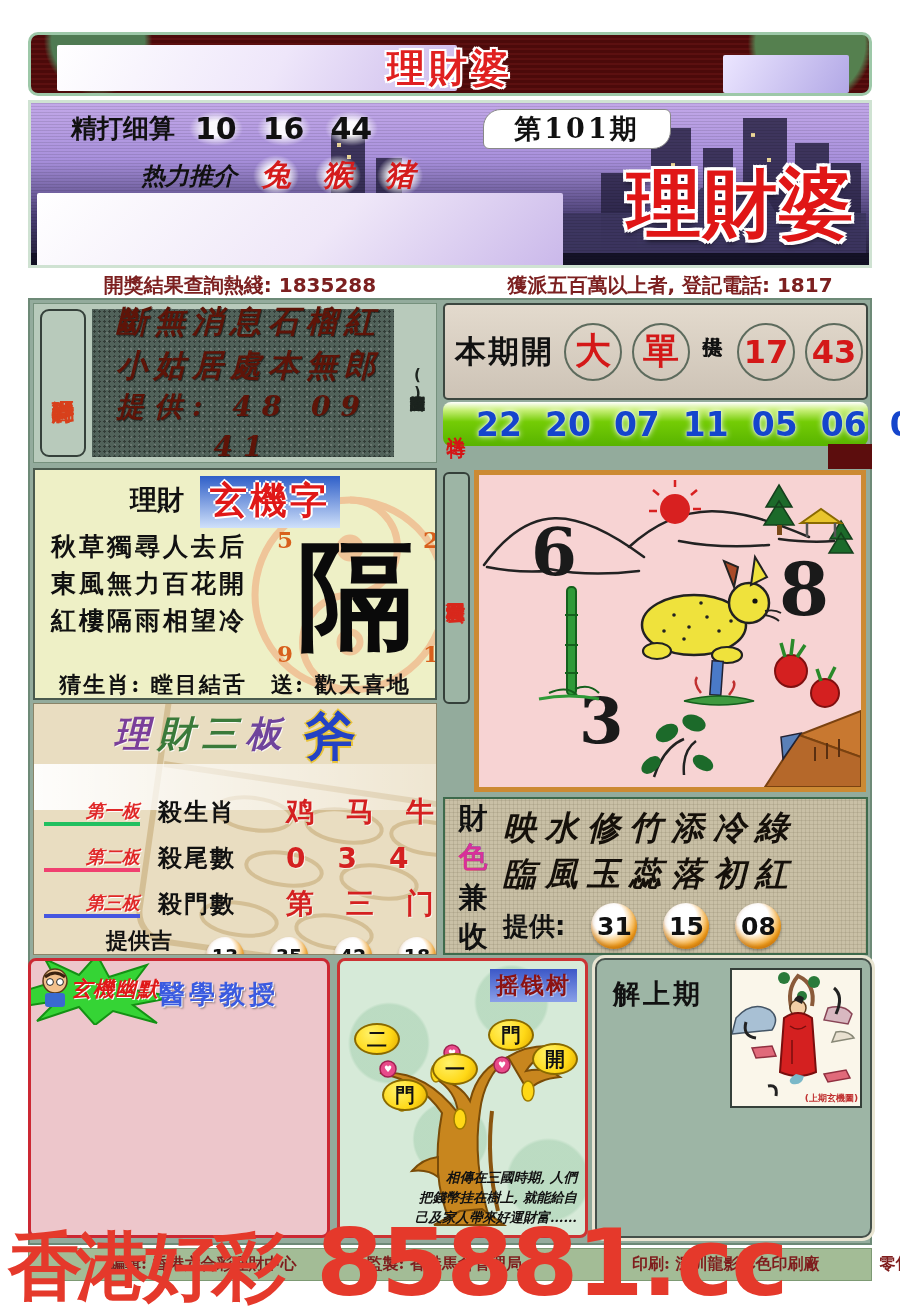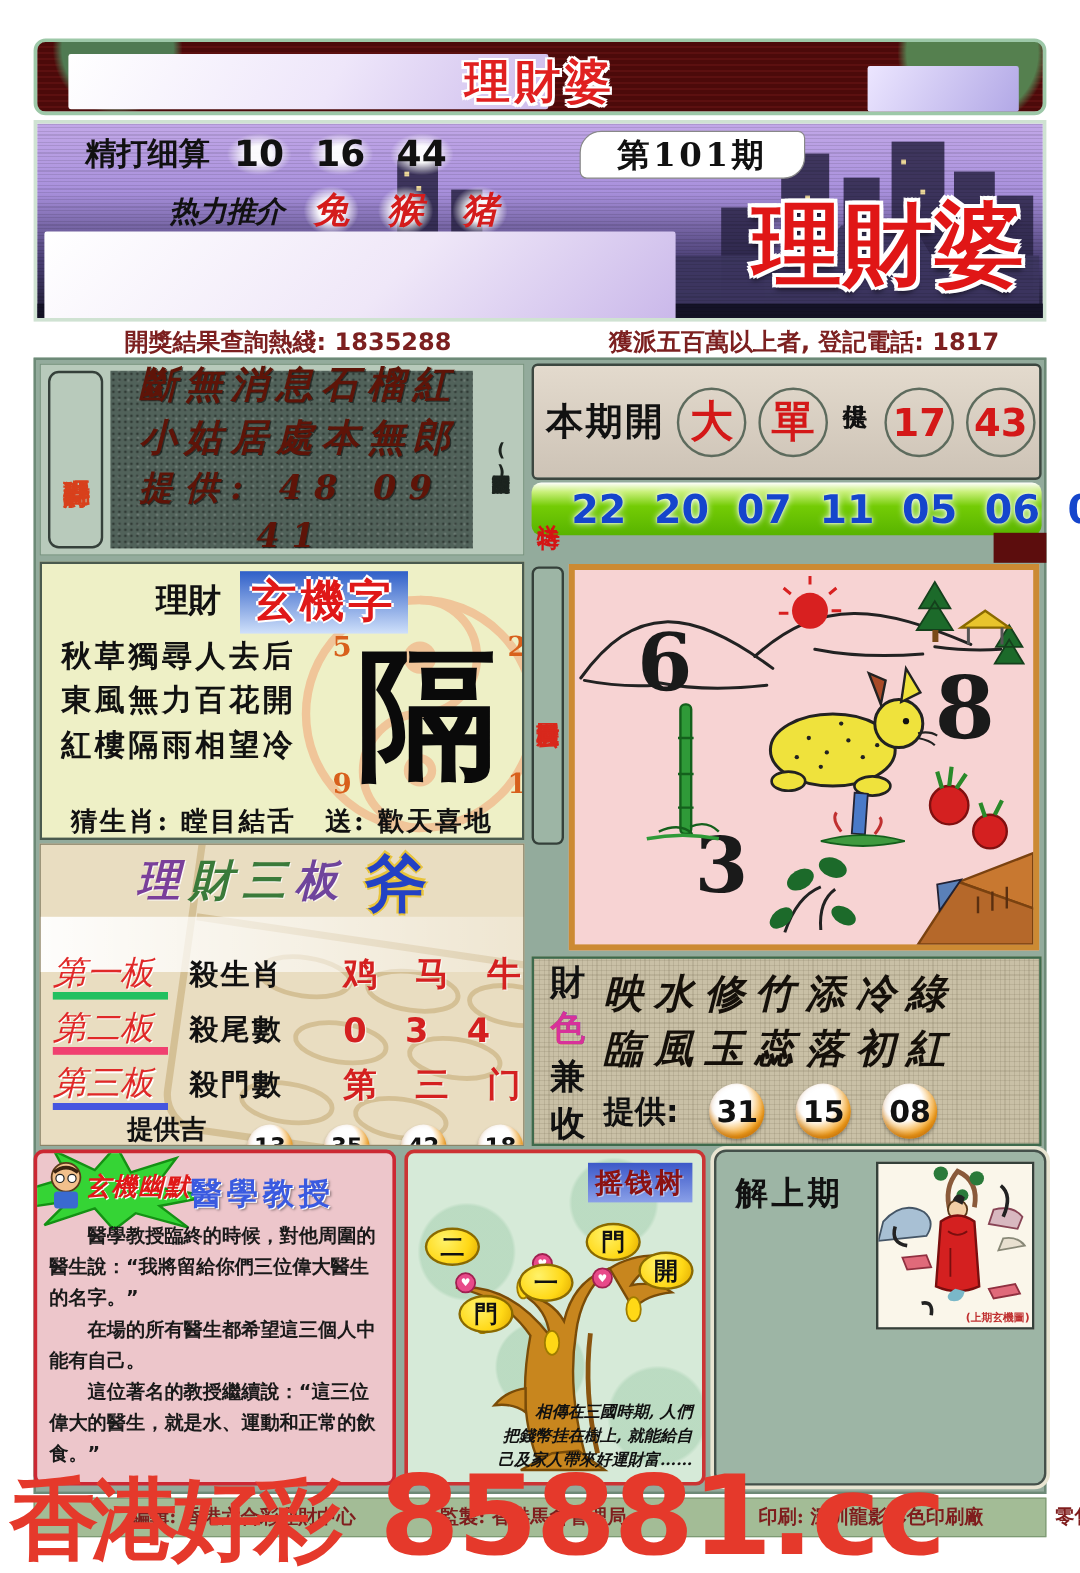--- a/index.html
+++ b/index.html
@@ -120,22 +120,22 @@
   .pc-band { left:-4px; top:60px; width:412px; height:46px;
       background:linear-gradient(to right, rgba(255,255,255,.95), rgba(255,255,255,.25)); }
   .pc-title { left:0; top:6px; width:100%; display:flex; justify-content:center; align-items:flex-start; gap:2px;
       font-family:"DejaVu Serif", serif; font-weight:bold; font-style:italic;}
   .pc-tchar { font-size:36px; letter-spacing:6px; text-shadow:1px 1px 0 rgba(255,255,255,.8);}
   .tc0{color:#7a3f9a;} .tc1{color:#3a7a3a;} .tc2{color:#3a7a3a;} .tc3{color:#6f449c;}
   .pc-axe { font-size:52px; color:#2342c4; margin:-8px 0 0 14px; font-style:normal;
       text-shadow:-2px 0 #e8c43c,2px 0 #e8c43c,0 -2px #e8c43c,0 2px #e8c43c; }
   .pc-row { left:0; width:100%; height:40px; display:flex; align-items:center; }
   .pc-row1 { top:88px; } .pc-row2 { top:134px; } .pc-row3 { top:180px; }
-  .pc-tag { width:96px; margin-left:10px; color:#e02828; font-weight:normal; font-style:italic; font-size:28px;
-      text-align:left; padding-bottom:3px; text-shadow:1px 1px 0 #fff; }
+  .pc-tag { width:96px; margin-left:10px; color:#e02828; font-weight:bold; font-style:italic; font-size:18px;
+      text-align:right; padding-bottom:3px; text-shadow:1px 1px 0 #fff; }
   .ul-green { background:linear-gradient(#0000 0 85%, #22c060 85%); }
   .ul-pink  { background:linear-gradient(#0000 0 85%, #f04070 85%); }
   .ul-blue  { background:linear-gradient(#0000 0 85%, #4656e0 85%); }
   .pc-rlabel { width:110px; margin-left:18px; color:#111; font-weight:bold; font-size:24px; letter-spacing:2px;}
   .pc-vals { display:flex; gap:32px; margin-left:18px;}
   .pc-val { color:#d42020; font-weight:bold; font-size:28px; text-shadow:1px 1px 0 rgba(255,255,255,.7);}
   .pc-lucky { left:0; top:222px; width:100%; display:flex; align-items:center;}
   .pc-lucky-label { margin-left:72px; font-weight:bold; font-size:22px; color:#111;}
   .ball { width:38px; height:38px; border-radius:50%; flex:0 0 auto;
       background:radial-gradient(circle at 38% 32%, #ffffff 0 38%, #f6a41e 70%, #d97f07 100%);
@@ -492,25 +492,20 @@
     <svg class="abs ph-star" width="160" height="70" viewBox="0 0 160 70">
       <polygon points="10,35 40,26 28,4 62,20 80,0 92,22 130,10 112,34 158,42 116,50 140,68 96,56 78,70 62,52 20,66 40,46 0,52" fill="#35d435" stroke="#149114" stroke-width="2"></polygon>
       <circle cx="38" cy="26" r="12" fill="#f2c08c" stroke="#5a3a1a" stroke-width="1.5"></circle>
       <path d="M28 22 q10 -8 20 0" stroke="#3a2210" stroke-width="3" fill="none"></path>
       <circle cx="33" cy="27" r="3.4" fill="#fff" stroke="#222"></circle>
         <circle cx="43" cy="27" r="3.4" fill="#fff" stroke="#222"></circle>
       <rect x="28" y="38" width="20" height="14" rx="3" fill="#3a6ad0"></rect>
     </svg>
     <div class="abs ph-badge">玄機幽默</div>
     <div class="abs ph-title">醫學教授</div>
-    <div class="abs ph-body">
-      <p>醫學教授臨終的時候，對他周圍的醫生說：“我將留給你們三位偉大醫生的名字。”</p>
-      <p>在場的所有醫生都希望這三個人中能有自己。</p>
-      <p>這位著名的教授繼續說：“這三位偉大的醫生，就是水、運動和正常的飲食。”</p>
-    </div>
   </div>
 
   <div class="abs panel-i">
     <svg class="abs" width="251" height="274" viewBox="0 0 251 274" style="left:0;top:0;">
       <g fill="#c8861e" stroke="#7a4c08" stroke-width="2">
         <path d="M150 260 q-18 -60 -10 -110 q4 -34 28 -54 q-30 10 -38 44 q-10 -18 -34 -22 q20 12 22 34 q-34 -44 -78 -40 q40 8 62 40 q-12 64 8 108 z"></path>
         <path d="M168 96 q22 -14 52 -10 q-24 8 -34 24 q20 -4 34 6 q-22 2 -32 14 z"></path>
         <path d="M120 250 l-26 14 h70 l-22 -16 z"></path>
         <path d="M98 196 q-16 2 -26 14 q16 -2 26 6 z"></path>
       </g>

